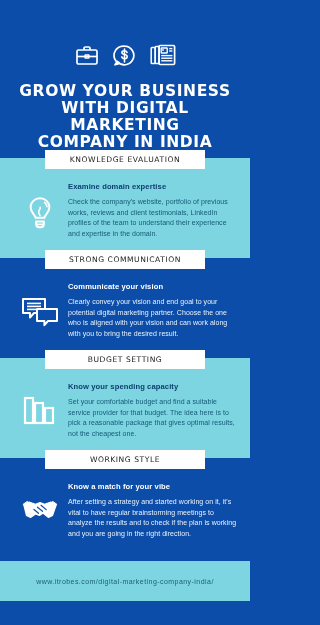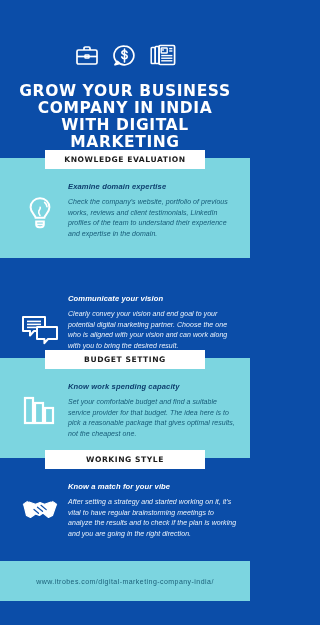--- a/index.html
+++ b/index.html
@@ -75,21 +75,21 @@
     height: 19px;
     background: #ffffff;
     display: flex;
     align-items: center;
     justify-content: center;
     z-index: 5;
   }
   .banner-label {
     color: #1c1c1c;
     font-size: 7.6px;
-    font-weight: bold;
+    font-weight: normal;
     letter-spacing: 0.55px;
     text-transform: uppercase;
     font-family: "DejaVu Sans", sans-serif;
   }
 
   
   .block {
     position: absolute;
     left: 0;
     width: 250px;
@@ -104,21 +104,20 @@
     flex: 0 0 56px;
     display: flex;
     justify-content: center;
     align-items: flex-start;
     padding-top: 16px;
   }
   .block-icon svg { display: block; }
   .block-text {
     flex: 1 1 auto;
     padding-top: 2px;
-    font-style: italic;
   }
   .block-heading {
     font-size: 7.6px;
     font-weight: bold;
     letter-spacing: 0.1px;
     margin-bottom: 6px;
   }
   .block-body {
     font-size: 7px;
     line-height: 10.6px;
@@ -190,22 +189,22 @@
           <line x1="11.2" y1="11.6" x2="22.4" y2="11.6" stroke="#fff" stroke-width="1.4"></line>
           <line x1="11.2" y1="14.2" x2="22.4" y2="14.2" stroke="#fff" stroke-width="1.4"></line>
           <line x1="11.2" y1="16.8" x2="22.4" y2="16.8" stroke="#fff" stroke-width="1.4"></line>
         </svg>
       </span>
 
     </div>
 
     <div class="title">
       <div>GROW YOUR BUSINESS</div>
+      <div>WITH DIGITAL MARKETING</div>
       <div>COMPANY IN INDIA</div>
-      <div>WITH DIGITAL MARKETING</div>
     </div>
 
     <div class="subtitle">Key factors to find the right company</div>
   </div>
 
   <div class="banner" style="top:150px;">
     <span class="banner-label">KNOWLEDGE EVALUATION</span>
   </div>
 
   <div class="block on-teal" style="top:180px;">
@@ -217,22 +216,25 @@
         <path d="M15 19.5c-1.1-1.4-1.7-3-1.1-4.6.5-1.3 1.8-2 1.3-3.6" fill="none" stroke="#fff" stroke-width="1.6" stroke-linecap="round"></path>
         <path d="M19.6 6.4a7 7 0 0 1 2.4 4.2" fill="none" stroke="#fff" stroke-width="1.6" stroke-linecap="round"></path>
       </svg>
     </div>
     <div class="block-text">
       <div class="block-heading">Examine domain expertise</div>
       <div class="block-body">Check the company's website, portfolio of previous works, reviews and client testimonials, LinkedIn profiles of the team to understand their experience and expertise in the domain.</div>
     </div>
   </div>
 
-
-  <div class="block on-blue" style="top:292px;align-items:center;">
+  <div class="banner" style="top:250px;">
+    <span class="banner-label">STRONG COMMUNICATION</span>
+  </div>
+
+  <div class="block on-blue" style="top:280px;">
     <div class="block-icon">
       <svg width="38" height="32" viewBox="0 0 38 32">
         <path d="M2 3h22v14H13l-4 4.5V17H2V3z" fill="none" stroke="#fff" stroke-width="2" stroke-linejoin="round"></path>
         <line x1="6" y1="7.4" x2="20" y2="7.4" stroke="#fff" stroke-width="1.6"></line>
         <line x1="6" y1="10.4" x2="20" y2="10.4" stroke="#fff" stroke-width="1.6"></line>
         <line x1="6" y1="13.4" x2="15" y2="13.4" stroke="#fff" stroke-width="1.6"></line>
         <path d="M16 13h20v12H27l-3.6 4.2V25H16V13z" fill="#0B4DA8" stroke="#fff" stroke-width="2" stroke-linejoin="round"></path>
       </svg>
     </div>
     <div class="block-text">
@@ -247,21 +249,21 @@
 
   <div class="block on-teal" style="top:380px;">
     <div class="block-icon">
       <svg width="34" height="30" viewBox="0 0 34 30">
         <rect x="2" y="2" width="8" height="25" fill="none" stroke="#fff" stroke-width="2.2"></rect>
         <rect x="12" y="7" width="8" height="20" fill="none" stroke="#fff" stroke-width="2.2"></rect>
         <rect x="22" y="12" width="8" height="15" fill="none" stroke="#fff" stroke-width="2.2"></rect>
       </svg>
     </div>
     <div class="block-text">
-      <div class="block-heading">Know work spending capacity</div>
+      <div class="block-heading">Know your spending capacity</div>
       <div class="block-body">Set your comfortable budget and find a suitable service provider for that budget. The idea here is to pick a reasonable package that gives optimal results, not the cheapest one.</div>
     </div>
   </div>
 
   <div class="banner" style="top:450px;text-align:right;">
     <span class="banner-label">WORKING STYLE</span>
   </div>
 
   <div class="block on-blue" style="top:480px;">
     <div class="block-icon">

